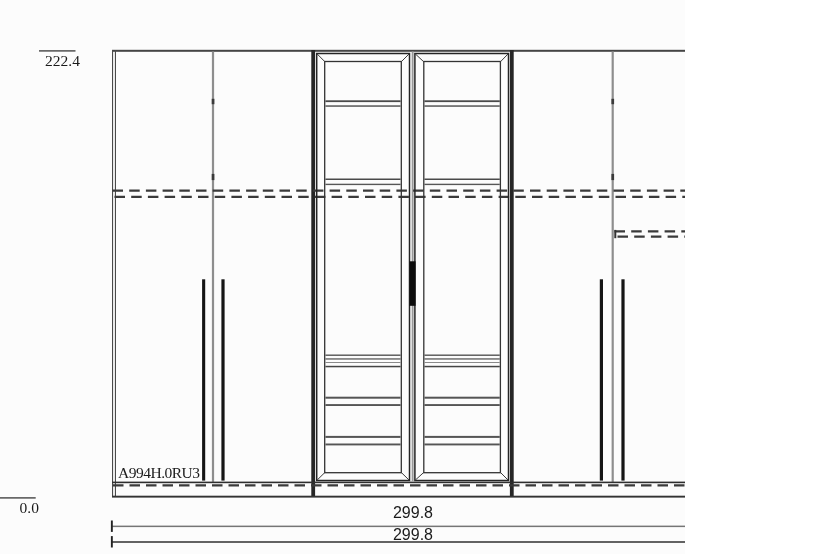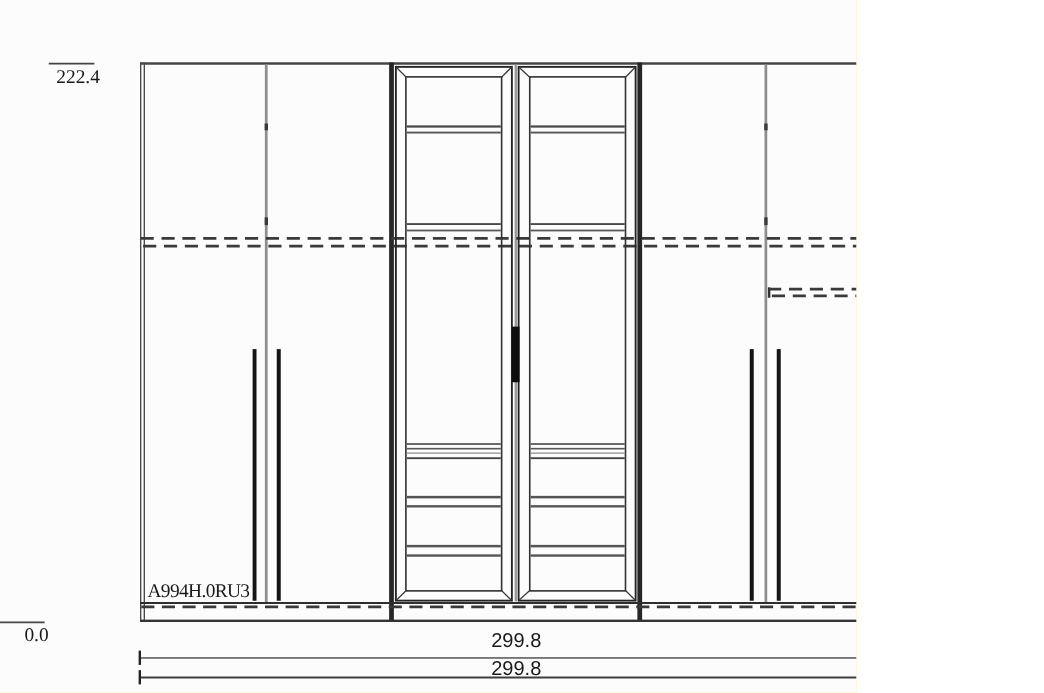--- a/index.html
+++ b/index.html
@@ -1,16 +1,16 @@
 <!DOCTYPE html>
 <html><head>
 <meta charset="utf-8">
 <style>
 html,body{margin:0;padding:0;background:#ffffff;}
-#c{position:relative;width:685px;height:554px;background:#fde047;overflow:hidden;}
+#c{position:relative;width:685px;height:554px;background:#e5e5e5;overflow:hidden;}
 svg{position:absolute;left:0;top:0;display:block;}
 text{fill:#1a1a1a;}
 </style>
 </head>
 <body>
 <div id="c">
 <svg width="835" height="554" viewBox="0 0 835 554">
   <rect x="0" y="0" width="835" height="554" fill="#fcfcfc"></rect>
 
   <rect x="112" y="49.8" width="602.6" height="2" fill="#454545"></rect>

